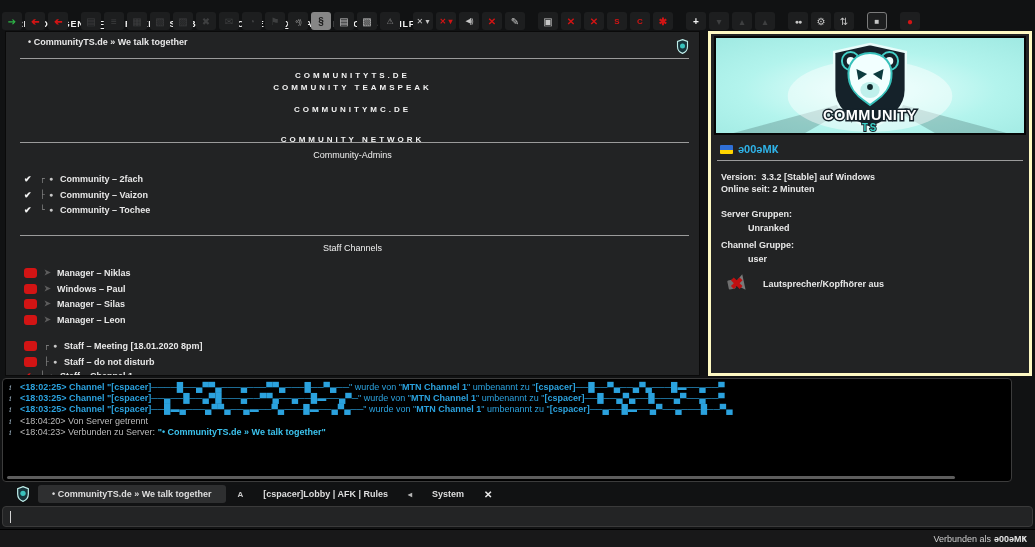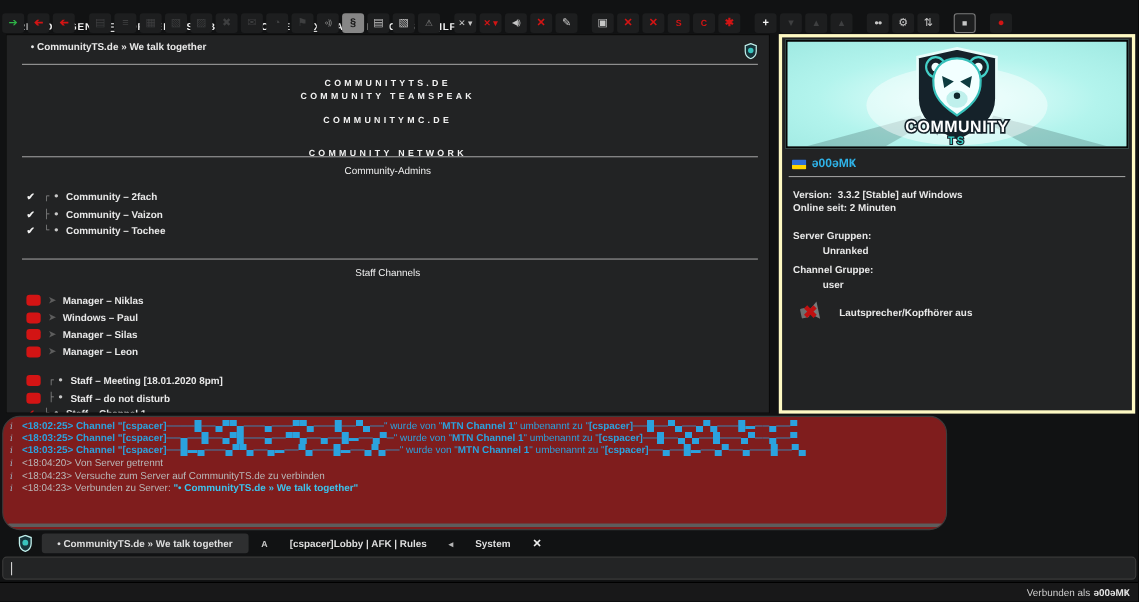--- a/index.html
+++ b/index.html
@@ -59,22 +59,22 @@
   .ind{left:37px;}
   .muted-row{position:absolute;left:14px;top:238px;display:flex;align-items:center;gap:10px;
              font-weight:bold;}
   .spk{position:relative;display:inline-block;width:28px;height:24px;flex:none;}
   .spk-body{position:absolute;left:3px;top:8px;width:7px;height:9px;background:#6f6f6f;border-radius:1px;transform:rotate(-12deg);}
   .spk-cone{position:absolute;left:9px;top:3px;width:0;height:0;border-top:8px solid transparent;
             border-bottom:8px solid transparent;border-right:10px solid #7a7a7a;transform:rotate(-12deg);}
   .spk-x{position:absolute;left:5px;top:2px;color:#c01010;font-size:16px;font-weight:bold;}
 
   
-  .chat-panel{position:absolute;left:2px;top:378px;width:859px;height:104px;background:#7f1d1d;
-              border:1px solid #3c3c3c;border-radius:16px;padding:3px 6px 0 6px;font-size:9px;
+  .chat-panel{position:absolute;left:2px;top:378px;width:1010px;height:104px;background:#000000;
+              border:1px solid #3c3c3c;border-radius:4px;padding:3px 6px 0 6px;font-size:9px;
               line-height:11.2px;overflow:hidden;}
   .chat-line{white-space:nowrap;}
   .info-i{display:inline-block;width:5px;margin-right:6px;color:#9fb6c6;font-size:8px;
           font-family:"DejaVu Serif",serif;font-style:italic;}
   .l-blue{color:#2ba2de;} .l-grey{color:#b9b9b9;} .l-green{color:#2fa44c;}
   .b{font-weight:bold;} .srv{color:#3cc3ee;font-weight:bold;}
   .hscroll{position:absolute;left:4px;bottom:2px;width:948px;height:3px;background:#5d5d5d;border-radius:2px;}
 
   
   .tabbar{position:absolute;left:0;top:484px;right:0;height:20px;display:flex;align-items:center;
@@ -373,24 +373,20 @@
     <div class="chat-line l-blue">
       <span class="info-i">i</span><span class="b">&lt;18:03:25&gt;</span>
       <span class="b">Channel "</span><span class="b">[cspacer]──█▬▄───▄▀▀▄──▄▬──▀▄───█▬──▄▀▄──</span><span>" wurde von "</span><span class="b">MTN Channel 1</span><span>" umbenannt zu "</span><span class="b">[cspacer]──▄──█▬──▄▀──▄───█──▀▄</span>
     </div>
     <div class="chat-line l-grey">
       <span class="info-i">i</span><span>&lt;18:04:20&gt;</span>
       <span>Von Server getrennt</span>
     </div>
     <div class="chat-line l-grey">
       <span class="info-i">i</span><span>&lt;18:04:23&gt;</span>
-      <span>Versuche zum Server auf CommunityTS.de zu verbinden</span>
-    </div>
-    <div class="chat-line l-grey">
-      <span class="info-i">i</span><span>&lt;18:04:23&gt;</span>
       <span>Verbunden zu Server: </span><span class="srv">"• CommunityTS.de » We talk together"</span>
     </div>
     <div class="hscroll"></div>
   </div>
 
   <div class="tabbar">
     <svg class="shield-tab" viewBox="0 0 20 24">
         <path d="M10 1 L18 4 V12 C18 18 14 21.5 10 23 C6 21.5 2 18 2 12 V4 Z" fill="#17343a" stroke="#bfeeea" stroke-width="1.8"></path>
         <circle cx="10" cy="11" r="4" fill="#39c3bd"></circle>
       </svg>

